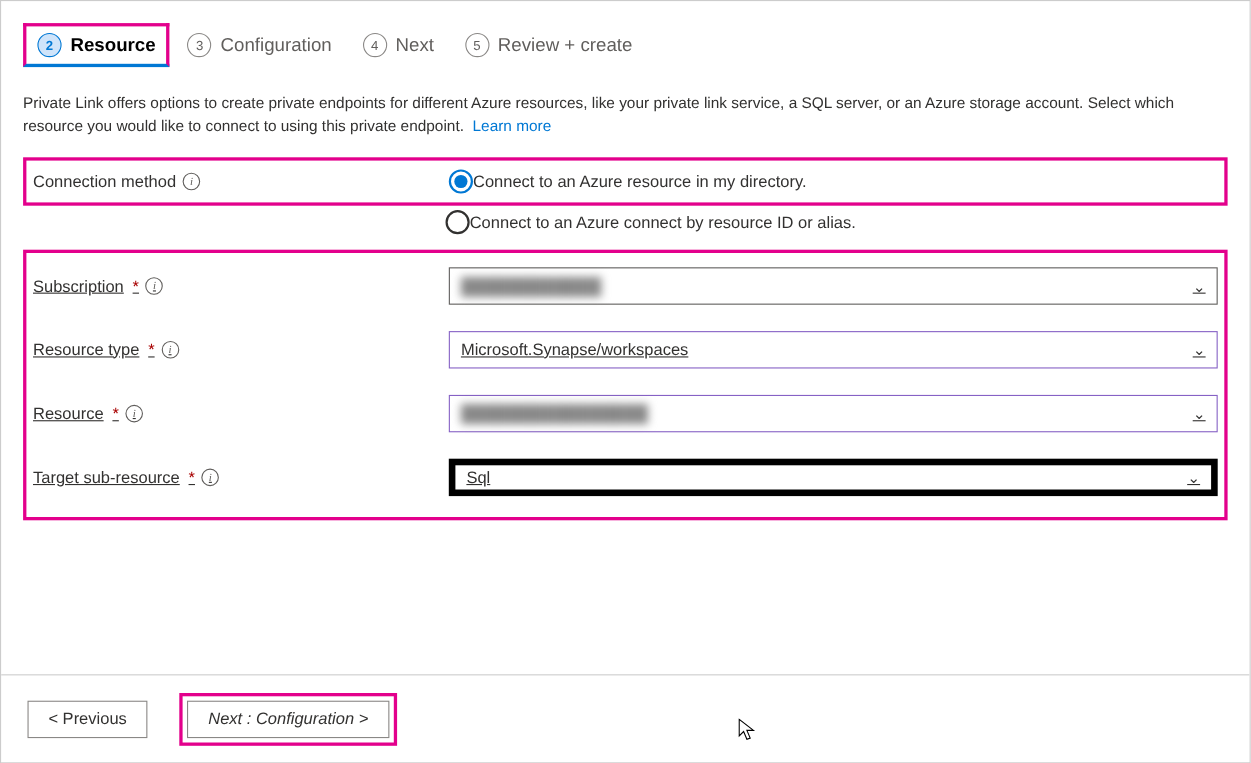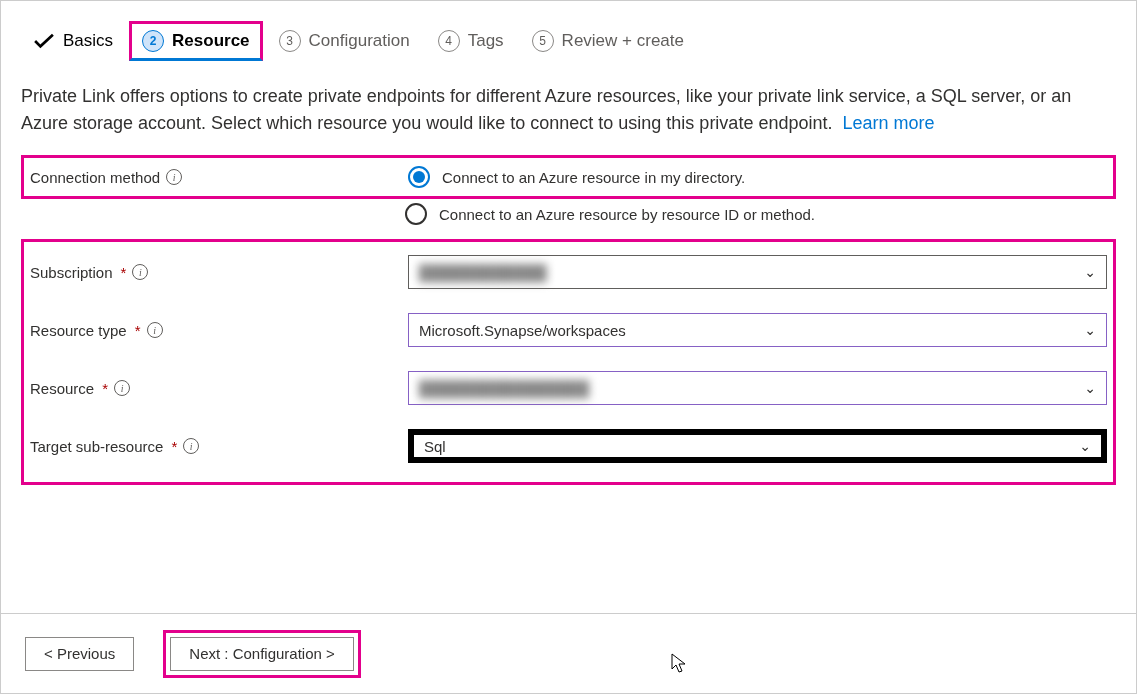--- a/index.html
+++ b/index.html
@@ -53,35 +53,36 @@
       color: #0078d4;
       font-weight: 600;
     }
     .check-svg { width: 22px; height: 16px; }
     .tab.done .tab-label { color: #000; }
     .tab-label { font-size: 17px; }
     .highlight-red { border: 3px solid #e3008c; }
     .tab.active.highlight-red { padding: 6px 10px; }
     
     .description {
-      font-size: 18px;
+      font-size: 14px;
       line-height: 1.5;
       color: #323130;
       margin-bottom: 18px;
       max-width: 1095px;
     }
     .learn-more {
       color: #0078d4;
       text-decoration: none;
       cursor: pointer;
     }
     
     .form-section {
       padding: 10px 6px 16px 6px;
       margin-bottom: 20px;
+      text-decoration: underline;
     }
     .form-row {
       display: flex;
       align-items: center;
       min-height: 40px;
       margin-bottom: 18px;
     }
     .form-section.highlight-red .form-row:last-child { margin-bottom: 0; justify-content: center; }
     .conn-row-highlight {
       display: flex;
@@ -116,21 +117,20 @@
       font-family: Georgia, serif;
     }
     .control-col {
       flex: 1;
       max-width: 712px;
     }
     
     .radio-option {
       display: flex;
       align-items: center;
-      gap: 12px;
       cursor: pointer;
       font-size: 15px;
     }
     .radio {
       width: 22px; height: 22px;
       border: 2px solid #323130;
       border-radius: 50%;
       display: inline-flex;
       align-items: center;
       justify-content: center;
@@ -187,52 +187,47 @@
       background: #fff;
       font-size: 15px;
       cursor: pointer;
       display: inline-flex;
       align-items: center;
       color: #323130;
     }
     .btn.highlight-red {
       outline: 3px solid #e3008c;
       outline-offset: 4px;
+      font-style: italic;
     }
     .cursor-svg {
       position: absolute;
       bottom: 18px;
       left: 670px;
       width: 16px; height: 22px;
       pointer-events: none;
     }
   </style>
 </head>
 <body>
 
 <div class="content">
 
   <div class="tabs">
-    <div class="tab done">
-      <svg class="check-svg" viewBox="0 0 24 18">
-          <path d="M2 9 L8 15 L22 2" stroke="#000" stroke-width="3" fill="none"></path>
-        </svg>
-      <span class="tab-label">Basics</span>
-    </div>
     <div class="tab active highlight-red">
       <span class="tab-num">2</span>
       <span class="tab-label">Resource</span>
     </div>
     <div class="tab">
       <span class="tab-num">3</span>
       <span class="tab-label">Configuration</span>
     </div>
     <div class="tab">
       <span class="tab-num">4</span>
-      <span class="tab-label">Tags</span>
+      <span class="tab-label">Next</span>
     </div>
     <div class="tab">
       <span class="tab-num">5</span>
       <span class="tab-label">Review + create</span>
     </div>
   </div>
 
   <p class="description">
     <span>Private Link offers options to create private endpoints for different Azure resources, like your private link service, a SQL server, or an Azure storage account. Select which resource you would like to connect to using this private endpoint.</span>
     &nbsp;<a class="learn-more">Learn more</a>
@@ -249,21 +244,21 @@
         <span>Connect to an Azure resource in my directory.</span>
       </label>
     </div>
   </div>
 
   <div class="conn-row2">
     <div class="label-col"></div>
     <div class="control-col">
       <label class="radio-option">
         <span class="radio"></span>
-        <span>Connect to an Azure resource by resource ID or method.</span>
+        <span>Connect to an Azure connect by resource ID or alias.</span>
       </label>
     </div>
   </div>
 
   <div class="form-section highlight-red">
 
     <div class="form-row">
       <div class="label-col">
         <span>Subscription</span>
         <span class="required">*</span>

